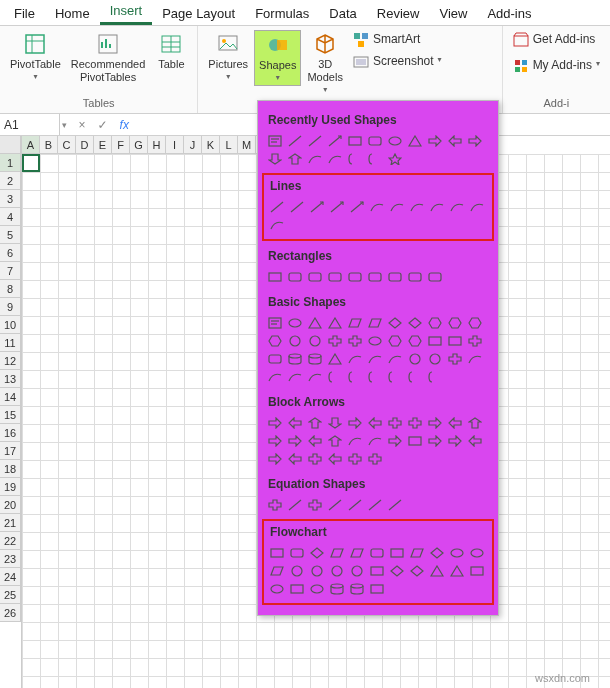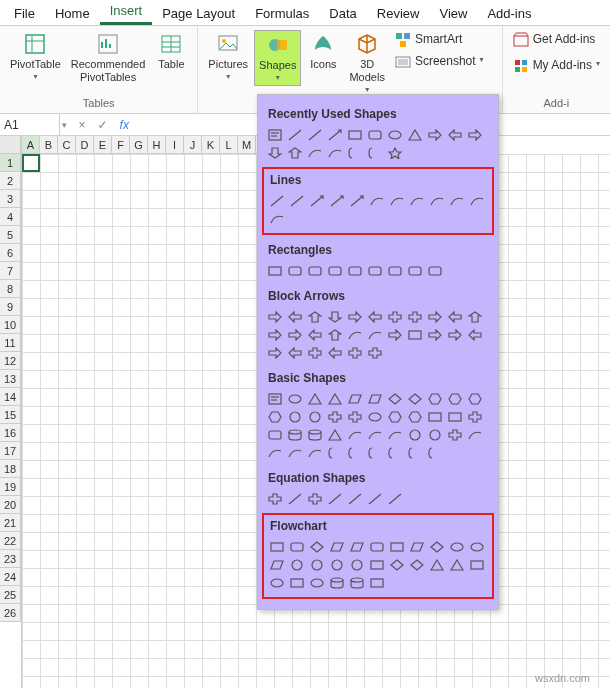--- a/index.html
+++ b/index.html
@@ -27,21 +27,21 @@
 .sheet{position:relative;display:flex;height:calc(100% - 136px)}
 .rowhdrs{width:22px;border-right:1px solid #ccc}
 .colhdrs{display:flex;height:18px}
 .ch{border-right:1px solid #ccc;border-bottom:1px solid #ccc;background:#f0f0f0;font-size:11px;text-align:center;line-height:18px;min-width:18px}
 .ch.sel{background:#d8e6d8}
 .rh{height:18px;border-bottom:1px solid #ccc;border-right:1px solid #ccc;background:#f0f0f0;font-size:11px;text-align:center;line-height:18px}
 .rh.sel{background:#d8e6d8}
 .grid{position:relative;flex:1}
 .gridlines{position:absolute;inset:0;background-image:linear-gradient(to right,#ddd 1px,transparent 1px),linear-gradient(to bottom,#ddd 1px,transparent 1px);background-size:18px 18px}
 .active-cell{position:absolute;left:0;top:0;width:18px;height:18px;border:2px solid #217346;background:#fff}
-.dropdown{position:absolute;left:257px;top:94px;width:242px;background:#c4b5fd;border:1px solid #bbb;box-shadow:2px 2px 6px rgba(0,0,0,.25);padding:6px 0 8px;z-index:10}
+.dropdown{position:absolute;left:257px;top:100px;width:242px;background:#d946ef;border:1px solid #bbb;box-shadow:2px 2px 6px rgba(0,0,0,.25);padding:6px 0 8px;z-index:10}
 .sect{padding:2px 8px}
 .sect-title{font-weight:700;font-size:12px;padding:4px 0 4px 2px;color:#333}
 .shape-grid{display:flex;flex-wrap:wrap;gap:2px;padding:2px 0}
 .shape{width:18px;height:16px;display:flex;align-items:center;justify-content:center;color:#555;cursor:pointer;font-size:13px}
 .shape svg{width:14px;height:12px;stroke:#555;stroke-width:1.2;fill:none}
 .redbox{border:2px solid #e02020;margin:2px 4px;padding:0 4px 4px}
 .watermark{position:absolute;right:20px;bottom:4px;font-size:11px;color:#999}
 </style>
 </head>
 <body>
@@ -116,28 +116,20 @@
               <circle cx="9" cy="12" r="6" fill="#4aa" opacity=".8"></circle>
               <rect x="11" y="7" width="10" height="10" fill="#fa0" opacity=".8"></rect>
             </svg>
           </div>
         <div class="lbl">Shapes</div>
         <div class="dd">▾</div>
       </div>
       <div class="bigbtn">
         <div class="ico">
             <svg viewBox="0 0 24 24">
-              <path d="M4 18 C4 10 12 4 12 4 C12 4 20 10 20 18 C16 14 8 14 4 18" fill="#4a9"></path>
-            </svg>
-          </div>
-        <div class="lbl">Icons</div>
-      </div>
-      <div class="bigbtn">
-        <div class="ico">
-            <svg viewBox="0 0 24 24">
               <path d="M12 3 L20 7 L20 17 L12 21 L4 17 L4 7 Z M12 3 L12 21 M4 7 L12 11 L20 7" fill="none" stroke="#c60" stroke-width="1.5"></path>
             </svg>
           </div>
         <div class="lbl" style="white-space:pre-line">3D
 Models</div>
         <div class="dd">▾</div>
       </div>
       <div class="right-stack">
         <div class="smallrow">
           <div class="si">
@@ -473,165 +465,20 @@
           </svg>
         </div>
         <div class="shape">
           <svg viewBox="0 0 14 12">
             <rect x="1" y="2" width="12" height="8" rx="2"></rect>
           </svg>
         </div>
       </div>
   </div>
   <div class="sect">
-    <div class="sect-title">Block Arrows</div>
-    <div class="shape-grid" id="sg-arrows">
-        <div class="shape">
-          <svg viewBox="0 0 14 12">
-            <path d="M1 4 L8 4 L8 1 L13 6 L8 11 L8 8 L1 8 Z"></path>
-          </svg>
-        </div>
-        <div class="shape">
-          <svg viewBox="0 0 14 12">
-            <path d="M13 4 L6 4 L6 1 L1 6 L6 11 L6 8 L13 8 Z"></path>
-          </svg>
-        </div>
-        <div class="shape">
-          <svg viewBox="0 0 14 12">
-            <path d="M4 11 L4 5 L1 5 L7 1 L13 5 L10 5 L10 11 Z"></path>
-          </svg>
-        </div>
-        <div class="shape">
-          <svg viewBox="0 0 14 12">
-            <path d="M4 1 L4 7 L1 7 L7 11 L13 7 L10 7 L10 1 Z"></path>
-          </svg>
-        </div>
-        <div class="shape">
-          <svg viewBox="0 0 14 12">
-            <path d="M1 4 L8 4 L8 1 L13 6 L8 11 L8 8 L1 8 Z"></path>
-          </svg>
-        </div>
-        <div class="shape">
-          <svg viewBox="0 0 14 12">
-            <path d="M13 4 L6 4 L6 1 L1 6 L6 11 L6 8 L13 8 Z"></path>
-          </svg>
-        </div>
-        <div class="shape">
-          <svg viewBox="0 0 14 12">
-            <path d="M5 1 L9 1 L9 4 L13 4 L13 8 L9 8 L9 11 L5 11 L5 8 L1 8 L1 4 L5 4 Z"></path>
-          </svg>
-        </div>
-        <div class="shape">
-          <svg viewBox="0 0 14 12">
-            <path d="M5 1 L9 1 L9 4 L13 4 L13 8 L9 8 L9 11 L5 11 L5 8 L1 8 L1 4 L5 4 Z"></path>
-          </svg>
-        </div>
-        <div class="shape">
-          <svg viewBox="0 0 14 12">
-            <path d="M1 4 L8 4 L8 1 L13 6 L8 11 L8 8 L1 8 Z"></path>
-          </svg>
-        </div>
-        <div class="shape">
-          <svg viewBox="0 0 14 12">
-            <path d="M13 4 L6 4 L6 1 L1 6 L6 11 L6 8 L13 8 Z"></path>
-          </svg>
-        </div>
-        <div class="shape">
-          <svg viewBox="0 0 14 12">
-            <path d="M4 11 L4 5 L1 5 L7 1 L13 5 L10 5 L10 11 Z"></path>
-          </svg>
-        </div>
-        <div class="shape">
-          <svg viewBox="0 0 14 12">
-            <path d="M1 4 L8 4 L8 1 L13 6 L8 11 L8 8 L1 8 Z"></path>
-          </svg>
-        </div>
-        <div class="shape">
-          <svg viewBox="0 0 14 12">
-            <path d="M1 4 L8 4 L8 1 L13 6 L8 11 L8 8 L1 8 Z"></path>
-          </svg>
-        </div>
-        <div class="shape">
-          <svg viewBox="0 0 14 12">
-            <path d="M13 4 L6 4 L6 1 L1 6 L6 11 L6 8 L13 8 Z"></path>
-          </svg>
-        </div>
-        <div class="shape">
-          <svg viewBox="0 0 14 12">
-            <path d="M4 11 L4 5 L1 5 L7 1 L13 5 L10 5 L10 11 Z"></path>
-          </svg>
-        </div>
-        <div class="shape">
-          <svg viewBox="0 0 14 12">
-            <path d="M1 10 Q5 1 13 4"></path>
-          </svg>
-        </div>
-        <div class="shape">
-          <svg viewBox="0 0 14 12">
-            <path d="M1 10 Q5 1 13 4"></path>
-          </svg>
-        </div>
-        <div class="shape">
-          <svg viewBox="0 0 14 12">
-            <path d="M1 4 L8 4 L8 1 L13 6 L8 11 L8 8 L1 8 Z"></path>
-          </svg>
-        </div>
-        <div class="shape">
-          <svg viewBox="0 0 14 12">
-            <rect x="1" y="2" width="12" height="8"></rect>
-          </svg>
-        </div>
-        <div class="shape">
-          <svg viewBox="0 0 14 12">
-            <path d="M1 4 L8 4 L8 1 L13 6 L8 11 L8 8 L1 8 Z"></path>
-          </svg>
-        </div>
-        <div class="shape">
-          <svg viewBox="0 0 14 12">
-            <path d="M1 4 L8 4 L8 1 L13 6 L8 11 L8 8 L1 8 Z"></path>
-          </svg>
-        </div>
-        <div class="shape">
-          <svg viewBox="0 0 14 12">
-            <path d="M13 4 L6 4 L6 1 L1 6 L6 11 L6 8 L13 8 Z"></path>
-          </svg>
-        </div>
-        <div class="shape">
-          <svg viewBox="0 0 14 12">
-            <path d="M1 4 L8 4 L8 1 L13 6 L8 11 L8 8 L1 8 Z"></path>
-          </svg>
-        </div>
-        <div class="shape">
-          <svg viewBox="0 0 14 12">
-            <path d="M13 4 L6 4 L6 1 L1 6 L6 11 L6 8 L13 8 Z"></path>
-          </svg>
-        </div>
-        <div class="shape">
-          <svg viewBox="0 0 14 12">
-            <path d="M5 1 L9 1 L9 4 L13 4 L13 8 L9 8 L9 11 L5 11 L5 8 L1 8 L1 4 L5 4 Z"></path>
-          </svg>
-        </div>
-        <div class="shape">
-          <svg viewBox="0 0 14 12">
-            <path d="M13 4 L6 4 L6 1 L1 6 L6 11 L6 8 L13 8 Z"></path>
-          </svg>
-        </div>
-        <div class="shape">
-          <svg viewBox="0 0 14 12">
-            <path d="M5 1 L9 1 L9 4 L13 4 L13 8 L9 8 L9 11 L5 11 L5 8 L1 8 L1 4 L5 4 Z"></path>
-          </svg>
-        </div>
-        <div class="shape">
-          <svg viewBox="0 0 14 12">
-            <path d="M5 1 L9 1 L9 4 L13 4 L13 8 L9 8 L9 11 L5 11 L5 8 L1 8 L1 4 L5 4 Z"></path>
-          </svg>
-        </div>
-      </div>
-  </div>
-  <div class="sect">
     <div class="sect-title">Basic Shapes</div>
     <div class="shape-grid" id="sg-basic">
         <div class="shape">
           <svg viewBox="0 0 14 12">
             <rect x="1" y="1" width="12" height="10"></rect>
             <line x1="3" y1="4" x2="11" y2="4"></line>
             <line x1="3" y1="7" x2="9" y2="7"></line>
           </svg>
         </div>
         <div class="shape">
@@ -832,20 +679,165 @@
           </svg>
         </div>
         <div class="shape">
           <svg viewBox="0 0 14 12">
             <path d="M4 1 Q1 1 1 6 Q1 11 4 11"></path>
           </svg>
         </div>
         <div class="shape">
           <svg viewBox="0 0 14 12">
             <path d="M4 1 Q1 1 1 6 Q1 11 4 11"></path>
+          </svg>
+        </div>
+      </div>
+  </div>
+  <div class="sect">
+    <div class="sect-title">Block Arrows</div>
+    <div class="shape-grid" id="sg-arrows">
+        <div class="shape">
+          <svg viewBox="0 0 14 12">
+            <path d="M1 4 L8 4 L8 1 L13 6 L8 11 L8 8 L1 8 Z"></path>
+          </svg>
+        </div>
+        <div class="shape">
+          <svg viewBox="0 0 14 12">
+            <path d="M13 4 L6 4 L6 1 L1 6 L6 11 L6 8 L13 8 Z"></path>
+          </svg>
+        </div>
+        <div class="shape">
+          <svg viewBox="0 0 14 12">
+            <path d="M4 11 L4 5 L1 5 L7 1 L13 5 L10 5 L10 11 Z"></path>
+          </svg>
+        </div>
+        <div class="shape">
+          <svg viewBox="0 0 14 12">
+            <path d="M4 1 L4 7 L1 7 L7 11 L13 7 L10 7 L10 1 Z"></path>
+          </svg>
+        </div>
+        <div class="shape">
+          <svg viewBox="0 0 14 12">
+            <path d="M1 4 L8 4 L8 1 L13 6 L8 11 L8 8 L1 8 Z"></path>
+          </svg>
+        </div>
+        <div class="shape">
+          <svg viewBox="0 0 14 12">
+            <path d="M13 4 L6 4 L6 1 L1 6 L6 11 L6 8 L13 8 Z"></path>
+          </svg>
+        </div>
+        <div class="shape">
+          <svg viewBox="0 0 14 12">
+            <path d="M5 1 L9 1 L9 4 L13 4 L13 8 L9 8 L9 11 L5 11 L5 8 L1 8 L1 4 L5 4 Z"></path>
+          </svg>
+        </div>
+        <div class="shape">
+          <svg viewBox="0 0 14 12">
+            <path d="M5 1 L9 1 L9 4 L13 4 L13 8 L9 8 L9 11 L5 11 L5 8 L1 8 L1 4 L5 4 Z"></path>
+          </svg>
+        </div>
+        <div class="shape">
+          <svg viewBox="0 0 14 12">
+            <path d="M1 4 L8 4 L8 1 L13 6 L8 11 L8 8 L1 8 Z"></path>
+          </svg>
+        </div>
+        <div class="shape">
+          <svg viewBox="0 0 14 12">
+            <path d="M13 4 L6 4 L6 1 L1 6 L6 11 L6 8 L13 8 Z"></path>
+          </svg>
+        </div>
+        <div class="shape">
+          <svg viewBox="0 0 14 12">
+            <path d="M4 11 L4 5 L1 5 L7 1 L13 5 L10 5 L10 11 Z"></path>
+          </svg>
+        </div>
+        <div class="shape">
+          <svg viewBox="0 0 14 12">
+            <path d="M1 4 L8 4 L8 1 L13 6 L8 11 L8 8 L1 8 Z"></path>
+          </svg>
+        </div>
+        <div class="shape">
+          <svg viewBox="0 0 14 12">
+            <path d="M1 4 L8 4 L8 1 L13 6 L8 11 L8 8 L1 8 Z"></path>
+          </svg>
+        </div>
+        <div class="shape">
+          <svg viewBox="0 0 14 12">
+            <path d="M13 4 L6 4 L6 1 L1 6 L6 11 L6 8 L13 8 Z"></path>
+          </svg>
+        </div>
+        <div class="shape">
+          <svg viewBox="0 0 14 12">
+            <path d="M4 11 L4 5 L1 5 L7 1 L13 5 L10 5 L10 11 Z"></path>
+          </svg>
+        </div>
+        <div class="shape">
+          <svg viewBox="0 0 14 12">
+            <path d="M1 10 Q5 1 13 4"></path>
+          </svg>
+        </div>
+        <div class="shape">
+          <svg viewBox="0 0 14 12">
+            <path d="M1 10 Q5 1 13 4"></path>
+          </svg>
+        </div>
+        <div class="shape">
+          <svg viewBox="0 0 14 12">
+            <path d="M1 4 L8 4 L8 1 L13 6 L8 11 L8 8 L1 8 Z"></path>
+          </svg>
+        </div>
+        <div class="shape">
+          <svg viewBox="0 0 14 12">
+            <rect x="1" y="2" width="12" height="8"></rect>
+          </svg>
+        </div>
+        <div class="shape">
+          <svg viewBox="0 0 14 12">
+            <path d="M1 4 L8 4 L8 1 L13 6 L8 11 L8 8 L1 8 Z"></path>
+          </svg>
+        </div>
+        <div class="shape">
+          <svg viewBox="0 0 14 12">
+            <path d="M1 4 L8 4 L8 1 L13 6 L8 11 L8 8 L1 8 Z"></path>
+          </svg>
+        </div>
+        <div class="shape">
+          <svg viewBox="0 0 14 12">
+            <path d="M13 4 L6 4 L6 1 L1 6 L6 11 L6 8 L13 8 Z"></path>
+          </svg>
+        </div>
+        <div class="shape">
+          <svg viewBox="0 0 14 12">
+            <path d="M1 4 L8 4 L8 1 L13 6 L8 11 L8 8 L1 8 Z"></path>
+          </svg>
+        </div>
+        <div class="shape">
+          <svg viewBox="0 0 14 12">
+            <path d="M13 4 L6 4 L6 1 L1 6 L6 11 L6 8 L13 8 Z"></path>
+          </svg>
+        </div>
+        <div class="shape">
+          <svg viewBox="0 0 14 12">
+            <path d="M5 1 L9 1 L9 4 L13 4 L13 8 L9 8 L9 11 L5 11 L5 8 L1 8 L1 4 L5 4 Z"></path>
+          </svg>
+        </div>
+        <div class="shape">
+          <svg viewBox="0 0 14 12">
+            <path d="M13 4 L6 4 L6 1 L1 6 L6 11 L6 8 L13 8 Z"></path>
+          </svg>
+        </div>
+        <div class="shape">
+          <svg viewBox="0 0 14 12">
+            <path d="M5 1 L9 1 L9 4 L13 4 L13 8 L9 8 L9 11 L5 11 L5 8 L1 8 L1 4 L5 4 Z"></path>
+          </svg>
+        </div>
+        <div class="shape">
+          <svg viewBox="0 0 14 12">
+            <path d="M5 1 L9 1 L9 4 L13 4 L13 8 L9 8 L9 11 L5 11 L5 8 L1 8 L1 4 L5 4 Z"></path>
           </svg>
         </div>
       </div>
   </div>
   <div class="sect">
     <div class="sect-title">Equation Shapes</div>
     <div class="shape-grid" id="sg-eq">
         <div class="shape">
           <svg viewBox="0 0 14 12">
             <path d="M5 1 L9 1 L9 4 L13 4 L13 8 L9 8 L9 11 L5 11 L5 8 L1 8 L1 4 L5 4 Z"></path>

